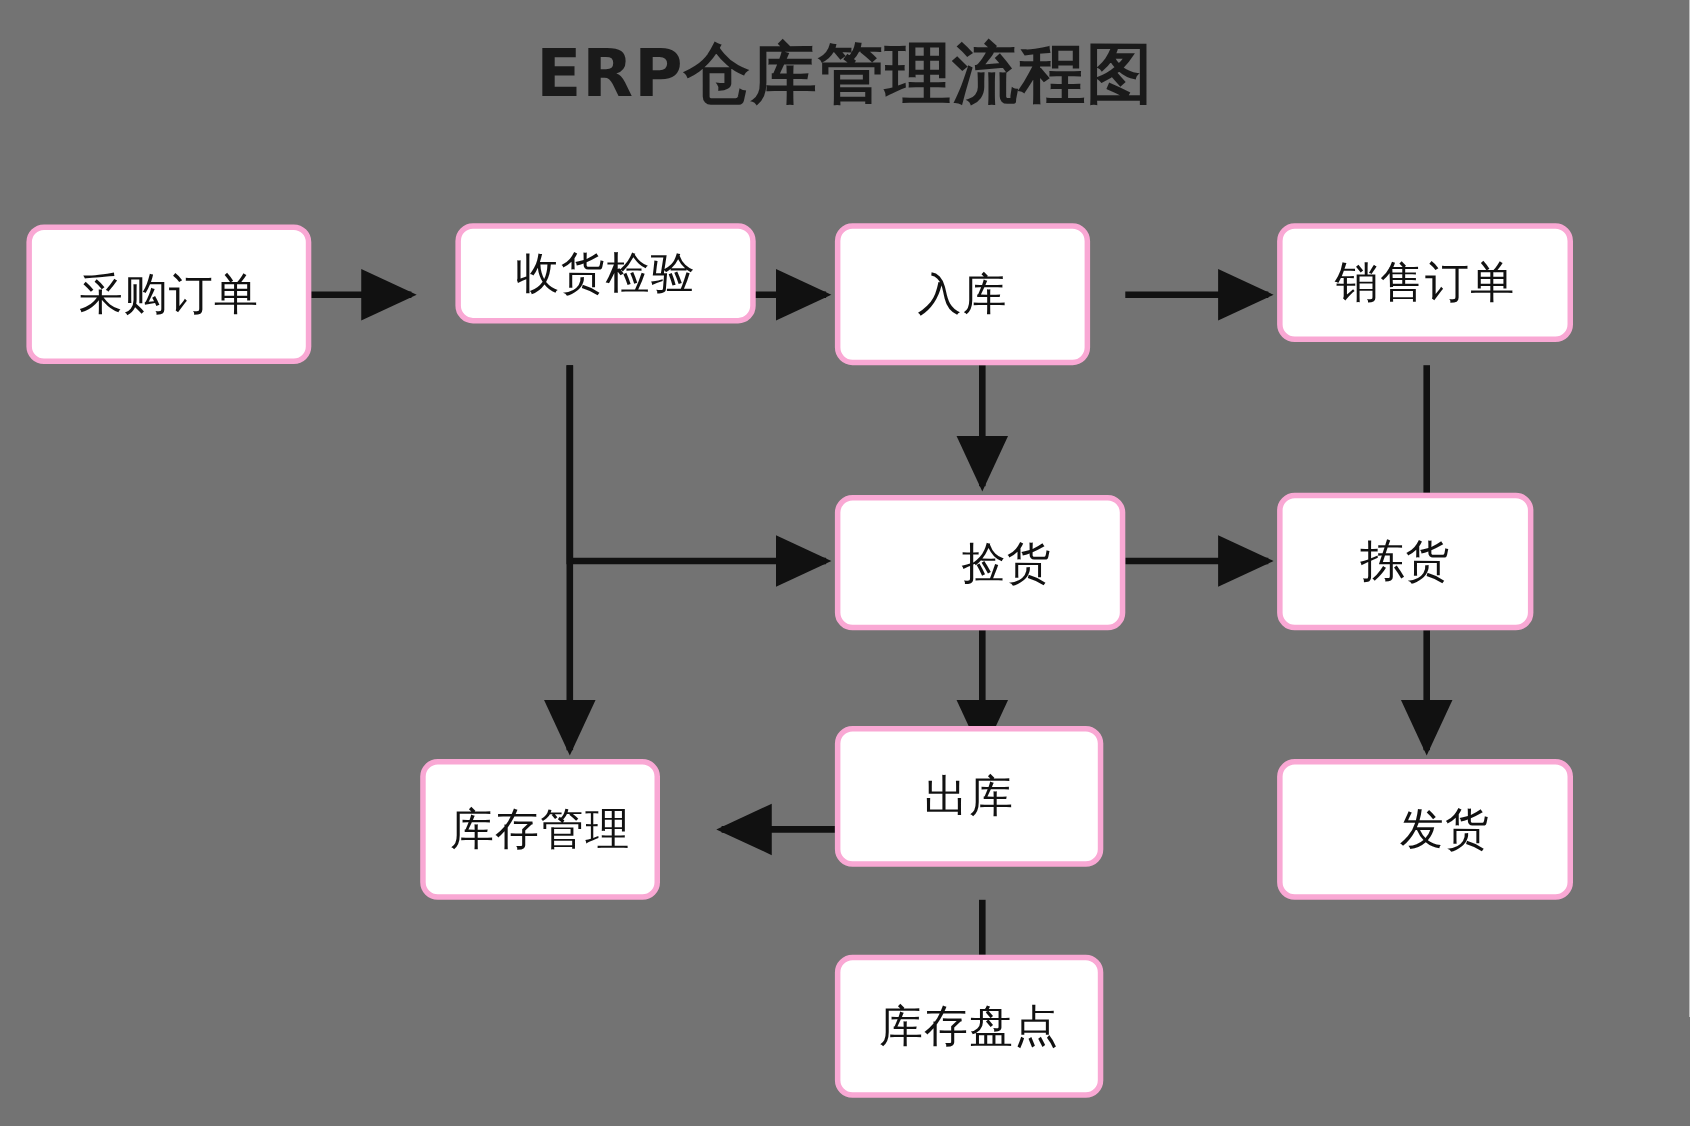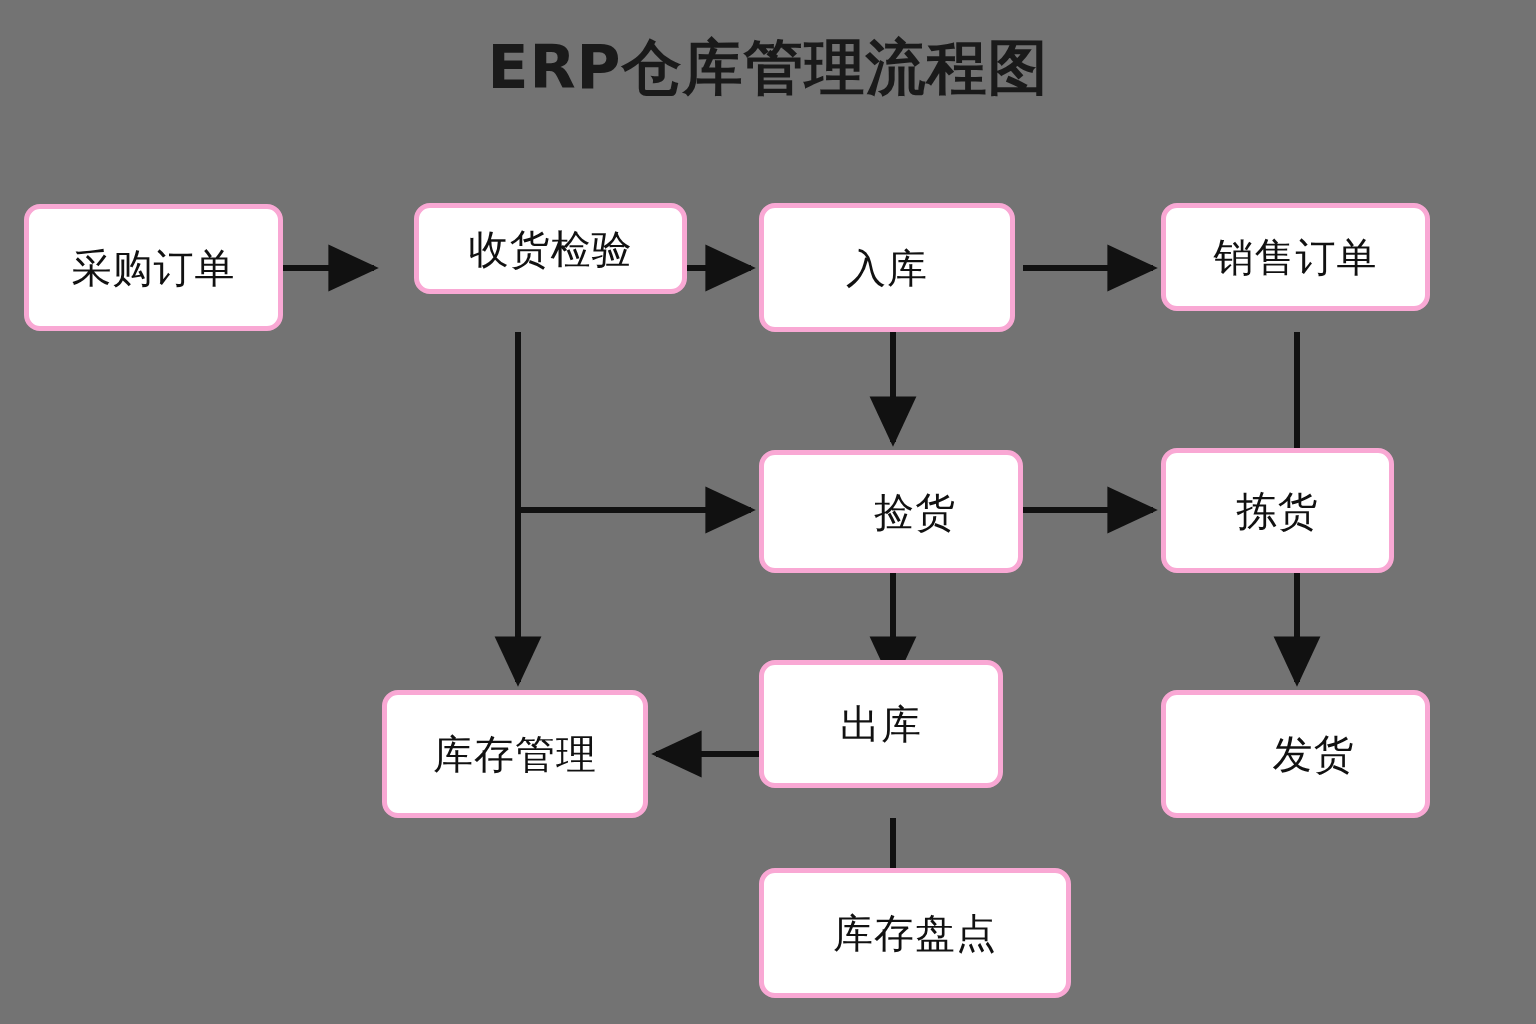--- a/index.html
+++ b/index.html
@@ -123,45 +123,45 @@
   </svg>
 
   <div class="node" style="left:24px;top:204px;width:259px;height:127px;">
     <span class="node-label">采购订单</span>
   </div>
 
   <div class="node" style="left:382px;top:203px;width:273px;height:91px;margin-left:32px;">
     <span class="node-label">收货检验</span>
   </div>
 
-  <div class="node" style="left:759px;top:203px;width:256px;height:129px;">
+  <div class="node" style="left:759px;top:203px;width:232px;height:129px;">
     <span class="node-label">入库</span>
   </div>
 
   <div class="node" style="left:1161px;top:203px;width:269px;height:108px;">
     <span class="node-label">销售订单</span>
   </div>
 
   <div class="node" style="left:759px;top:450px;width:264px;height:123px;padding-left:48px;">
     <span class="node-label">捡货</span>
   </div>
 
   <div class="node" style="left:1161px;top:448px;width:233px;height:125px;">
     <span class="node-label">拣货</span>
   </div>
 
-  <div class="node" style="left:382px;top:690px;width:266px;height:128px;">
+  <div class="node" style="left:382px;top:690px;width:218px;height:128px;">
     <span class="node-label">库存管理</span>
   </div>
 
   <div class="node" style="left:759px;top:660px;width:244px;height:128px;">
     <span class="node-label">出库</span>
   </div>
 
   <div class="node" style="left:1161px;top:690px;width:269px;height:128px;padding-left:36px;">
     <span class="node-label">发货</span>
   </div>
 
-  <div class="node" style="left:759px;top:868px;width:312px;height:130px;justify-content:center;">
+  <div class="node" style="left:759px;top:868px;width:244px;height:130px;justify-content:center;">
     <span class="node-label">库存盘点</span>
   </div>
 
 </div>
 
 </body></html>

